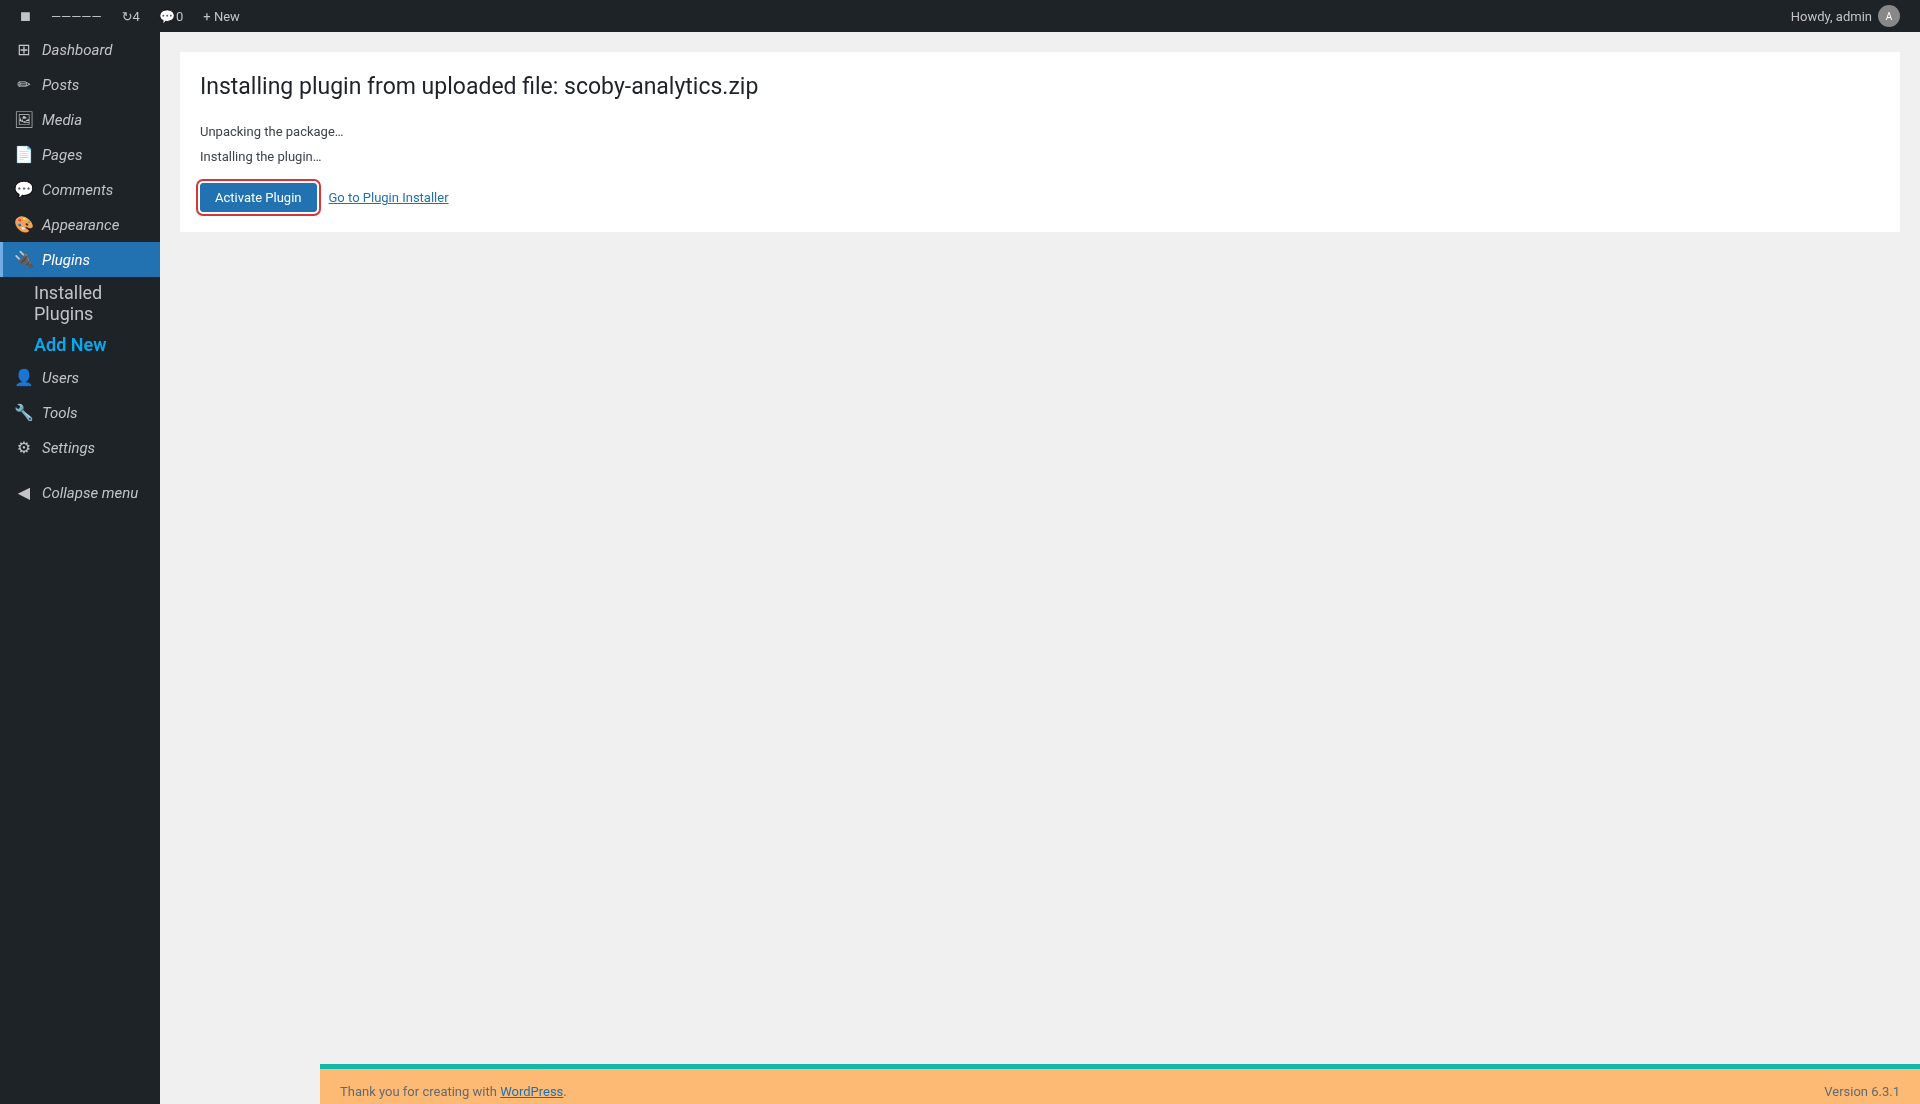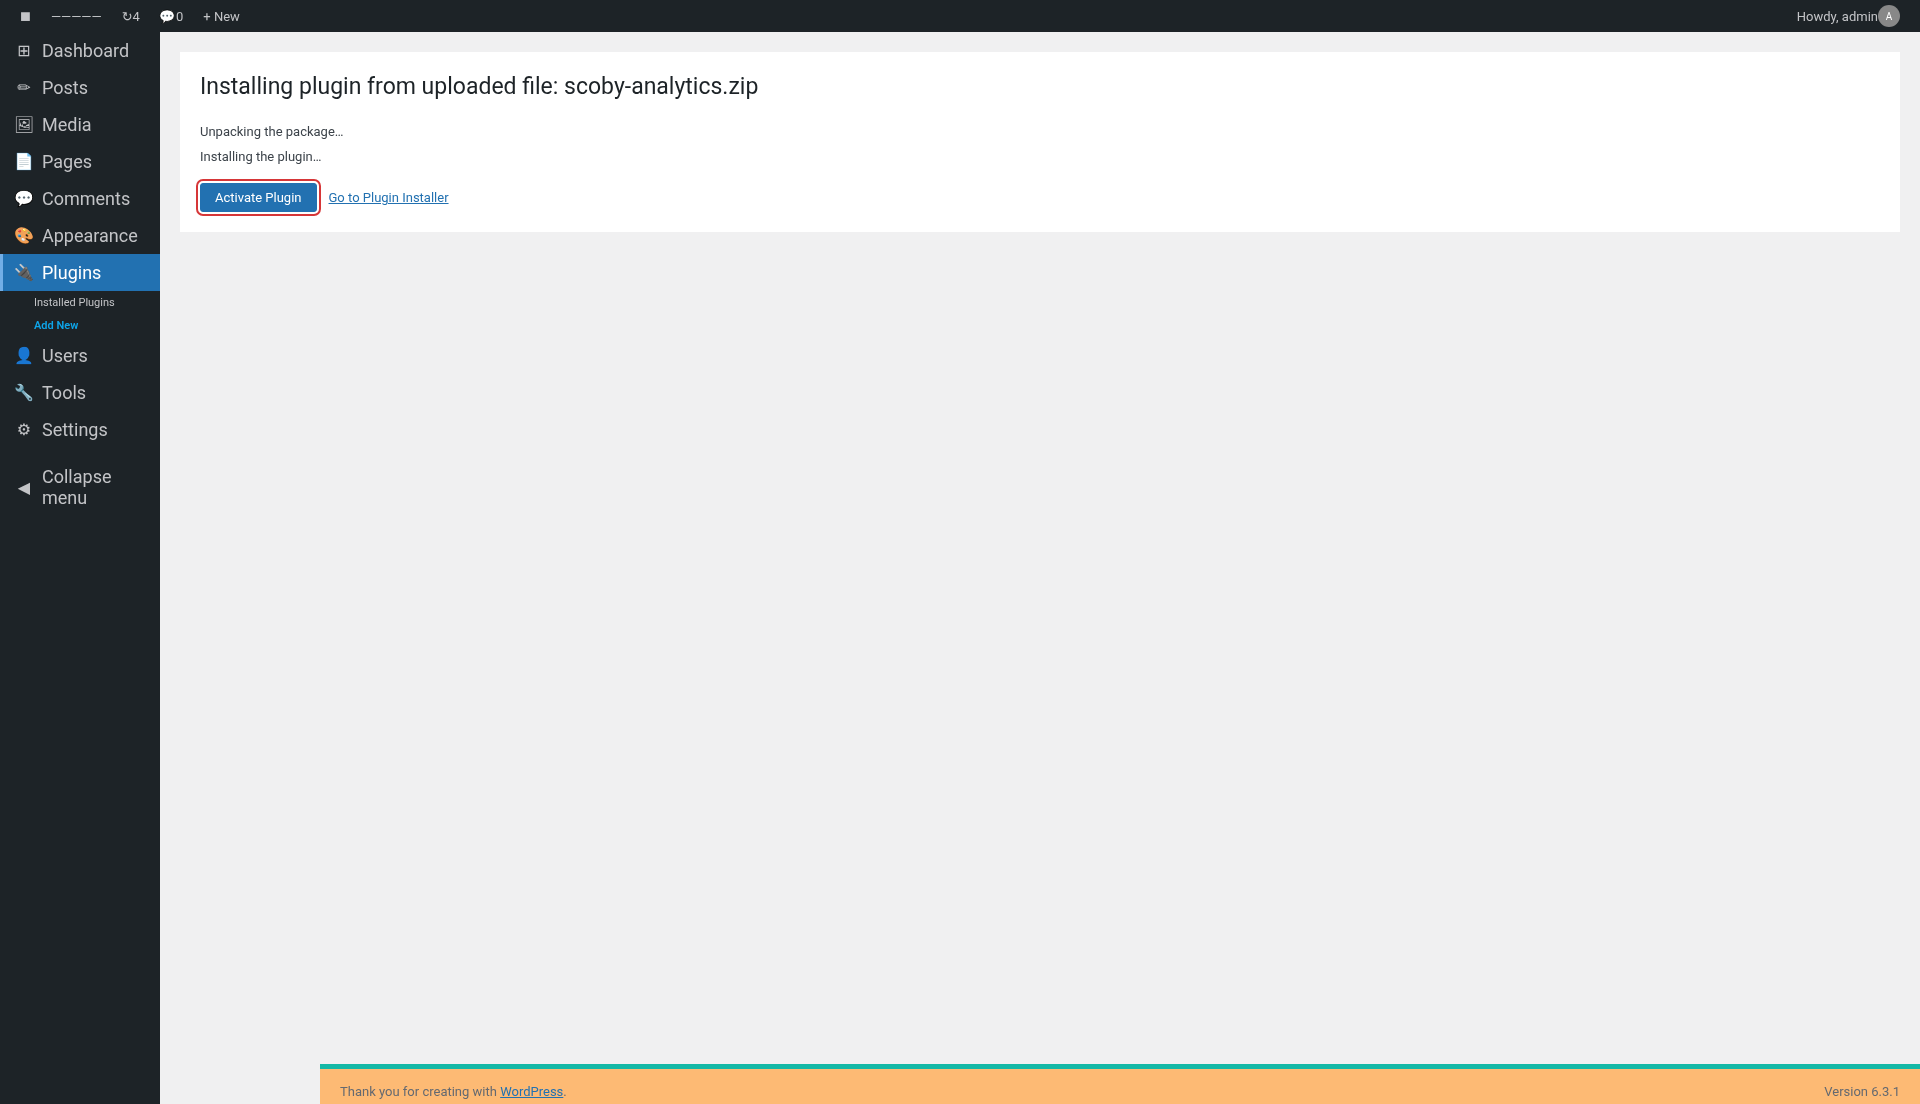--- a/index.html
+++ b/index.html
@@ -18,21 +18,21 @@
       color: #c3c4c7;
       font-size: 13px;
     }
     .adminbar-left { display: flex; align-items: center; gap: 0; flex: 1; }
     .adminbar-item {
       display: flex; align-items: center; padding: 0 10px; height: 32px; cursor: pointer; color: #c3c4c7; text-decoration: none; font-size: 13px;
     }
     .adminbar-wp-logo { font-size: 18px; color: #c3c4c7; padding: 0 10px; }
     .adminbar-right { display: flex; align-items: center; }
     .adminbar-site-name { color: #c3c4c7; font-size: 13px; }
-    .howdy { color: #c3c4c7; display: flex; align-items: center; padding: 0 10px; }
+    .howdy { color: #c3c4c7; display: flex; align-items: center; gap: 6px; padding: 0 10px; }
     .avatar-circle {
       width: 22px; height: 22px; background: #888; border-radius: 50%; display: inline-flex; align-items: center; justify-content: center; color: #fff; font-size: 10px;
     }
 
     
     .wp-layout {
       display: flex;
       margin-top: 32px;
       min-height: calc(100vh - 32px);
     }
@@ -50,25 +50,25 @@
       display: flex; align-items: center; padding: 8px 10px 8px 14px; color: #c3c4c7; cursor: pointer; font-size: 13px; gap: 8px; position: relative; text-decoration: none;
     }
     .menu-item.active { background: #2271b1; color: #fff; }
     .menu-item.active::before {
       content: '';
       position: absolute;
       left: 0; top: 0; bottom: 0;
       width: 3px; background: #72aee6;
     }
     .menu-icon { font-size: 16px; width: 20px; text-align: center; flex-shrink: 0; }
-    .menu-label { font-size: 18px; }
+    .menu-label { font-size: 15px; font-style: italic; }
 
     .submenu { background: #1d2327; }
     .submenu-item {
-      display: flex; align-items: center; padding: 5px 26px 5px 34px; color: #c3c4c7; cursor: pointer; font-size: 11px; text-decoration: none;
+      display: flex; align-items: center; padding: 5px 26px 5px 34px; color: #c3c4c7; cursor: pointer; font-size: 18px; text-decoration: none;
     }
     .submenu-item.active { color: #0ea5e9; font-weight: 600; }
 
     .collapse-menu {
       display: flex; align-items: center; padding: 8px 10px 8px 14px; color: #c3c4c7; cursor: pointer; font-size: 13px; gap: 8px; margin-top: 10px;
     }
 
     
     #wpbody-content {
       flex: 1;

